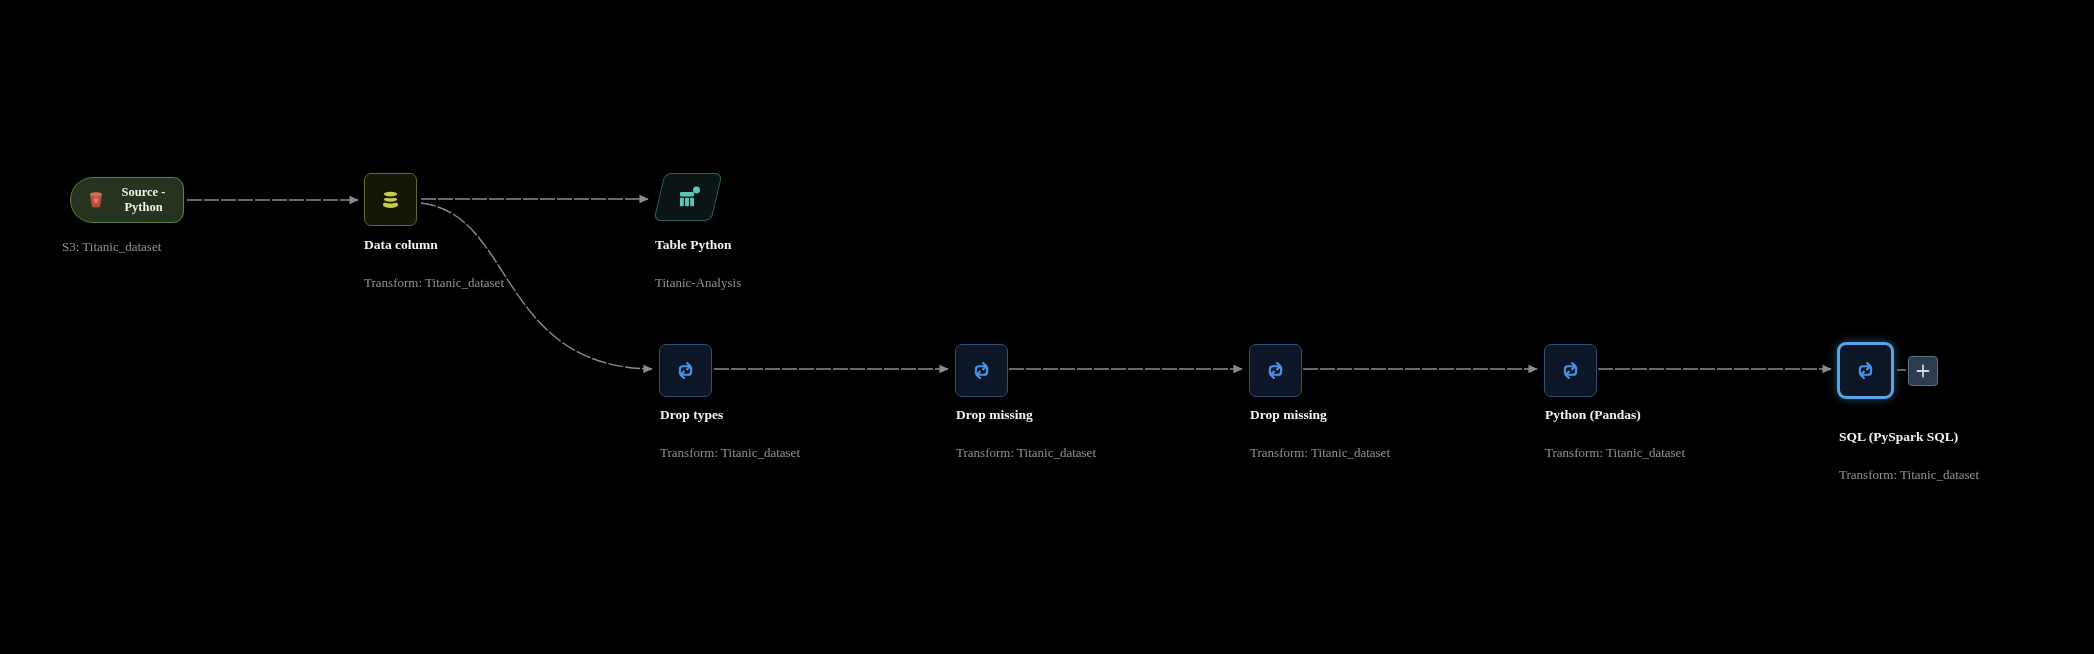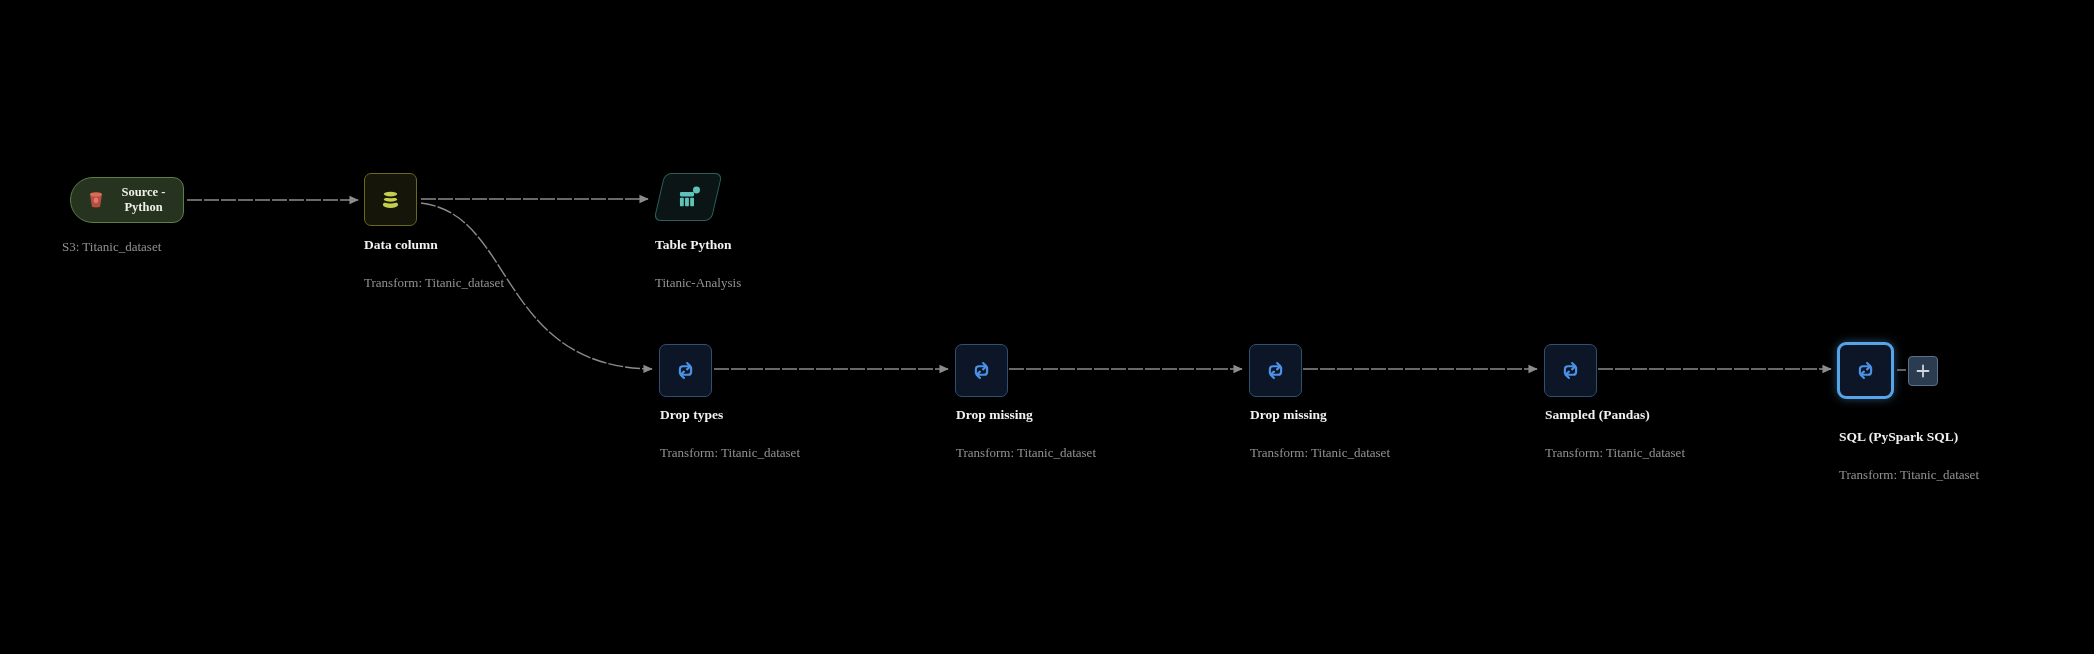--- a/index.html
+++ b/index.html
@@ -154,21 +154,21 @@
     <span class="icon">
       <svg width="27" height="27" viewBox="0 0 24 24" fill="none" stroke="#4b93e8" stroke-width="1.9" stroke-linecap="round" stroke-linejoin="round">
         <path d="M7 14.5 V11 Q7 8.2 9.8 8.2 H15.6"></path>
         <path d="M13.4 5.4 L16.4 8.2 L13.4 11"></path>
         <path d="M17 9.5 V13 Q17 15.8 14.2 15.8 H8.4"></path>
         <path d="M10.6 13 L7.6 15.8 L10.6 18.6"></path>
       </svg>
     </span>
   </div>
   <div class="label-block" style="left:1545px;top:406px;">
-    <div class="node-title">Sampled (Pandas)</div>
+    <div class="node-title">Python (Pandas)</div>
     <div class="node-subtitle">Transform: Titanic_dataset</div>
   </div>
 
   <div class="node transform-node selected" style="left:1837px;top:342px;">
     <span class="icon">
       <svg width="27" height="27" viewBox="0 0 24 24" fill="none" stroke="#4b93e8" stroke-width="1.9" stroke-linecap="round" stroke-linejoin="round">
         <path d="M7 14.5 V11 Q7 8.2 9.8 8.2 H15.6"></path>
         <path d="M13.4 5.4 L16.4 8.2 L13.4 11"></path>
         <path d="M17 9.5 V13 Q17 15.8 14.2 15.8 H8.4"></path>
         <path d="M10.6 13 L7.6 15.8 L10.6 18.6"></path>

